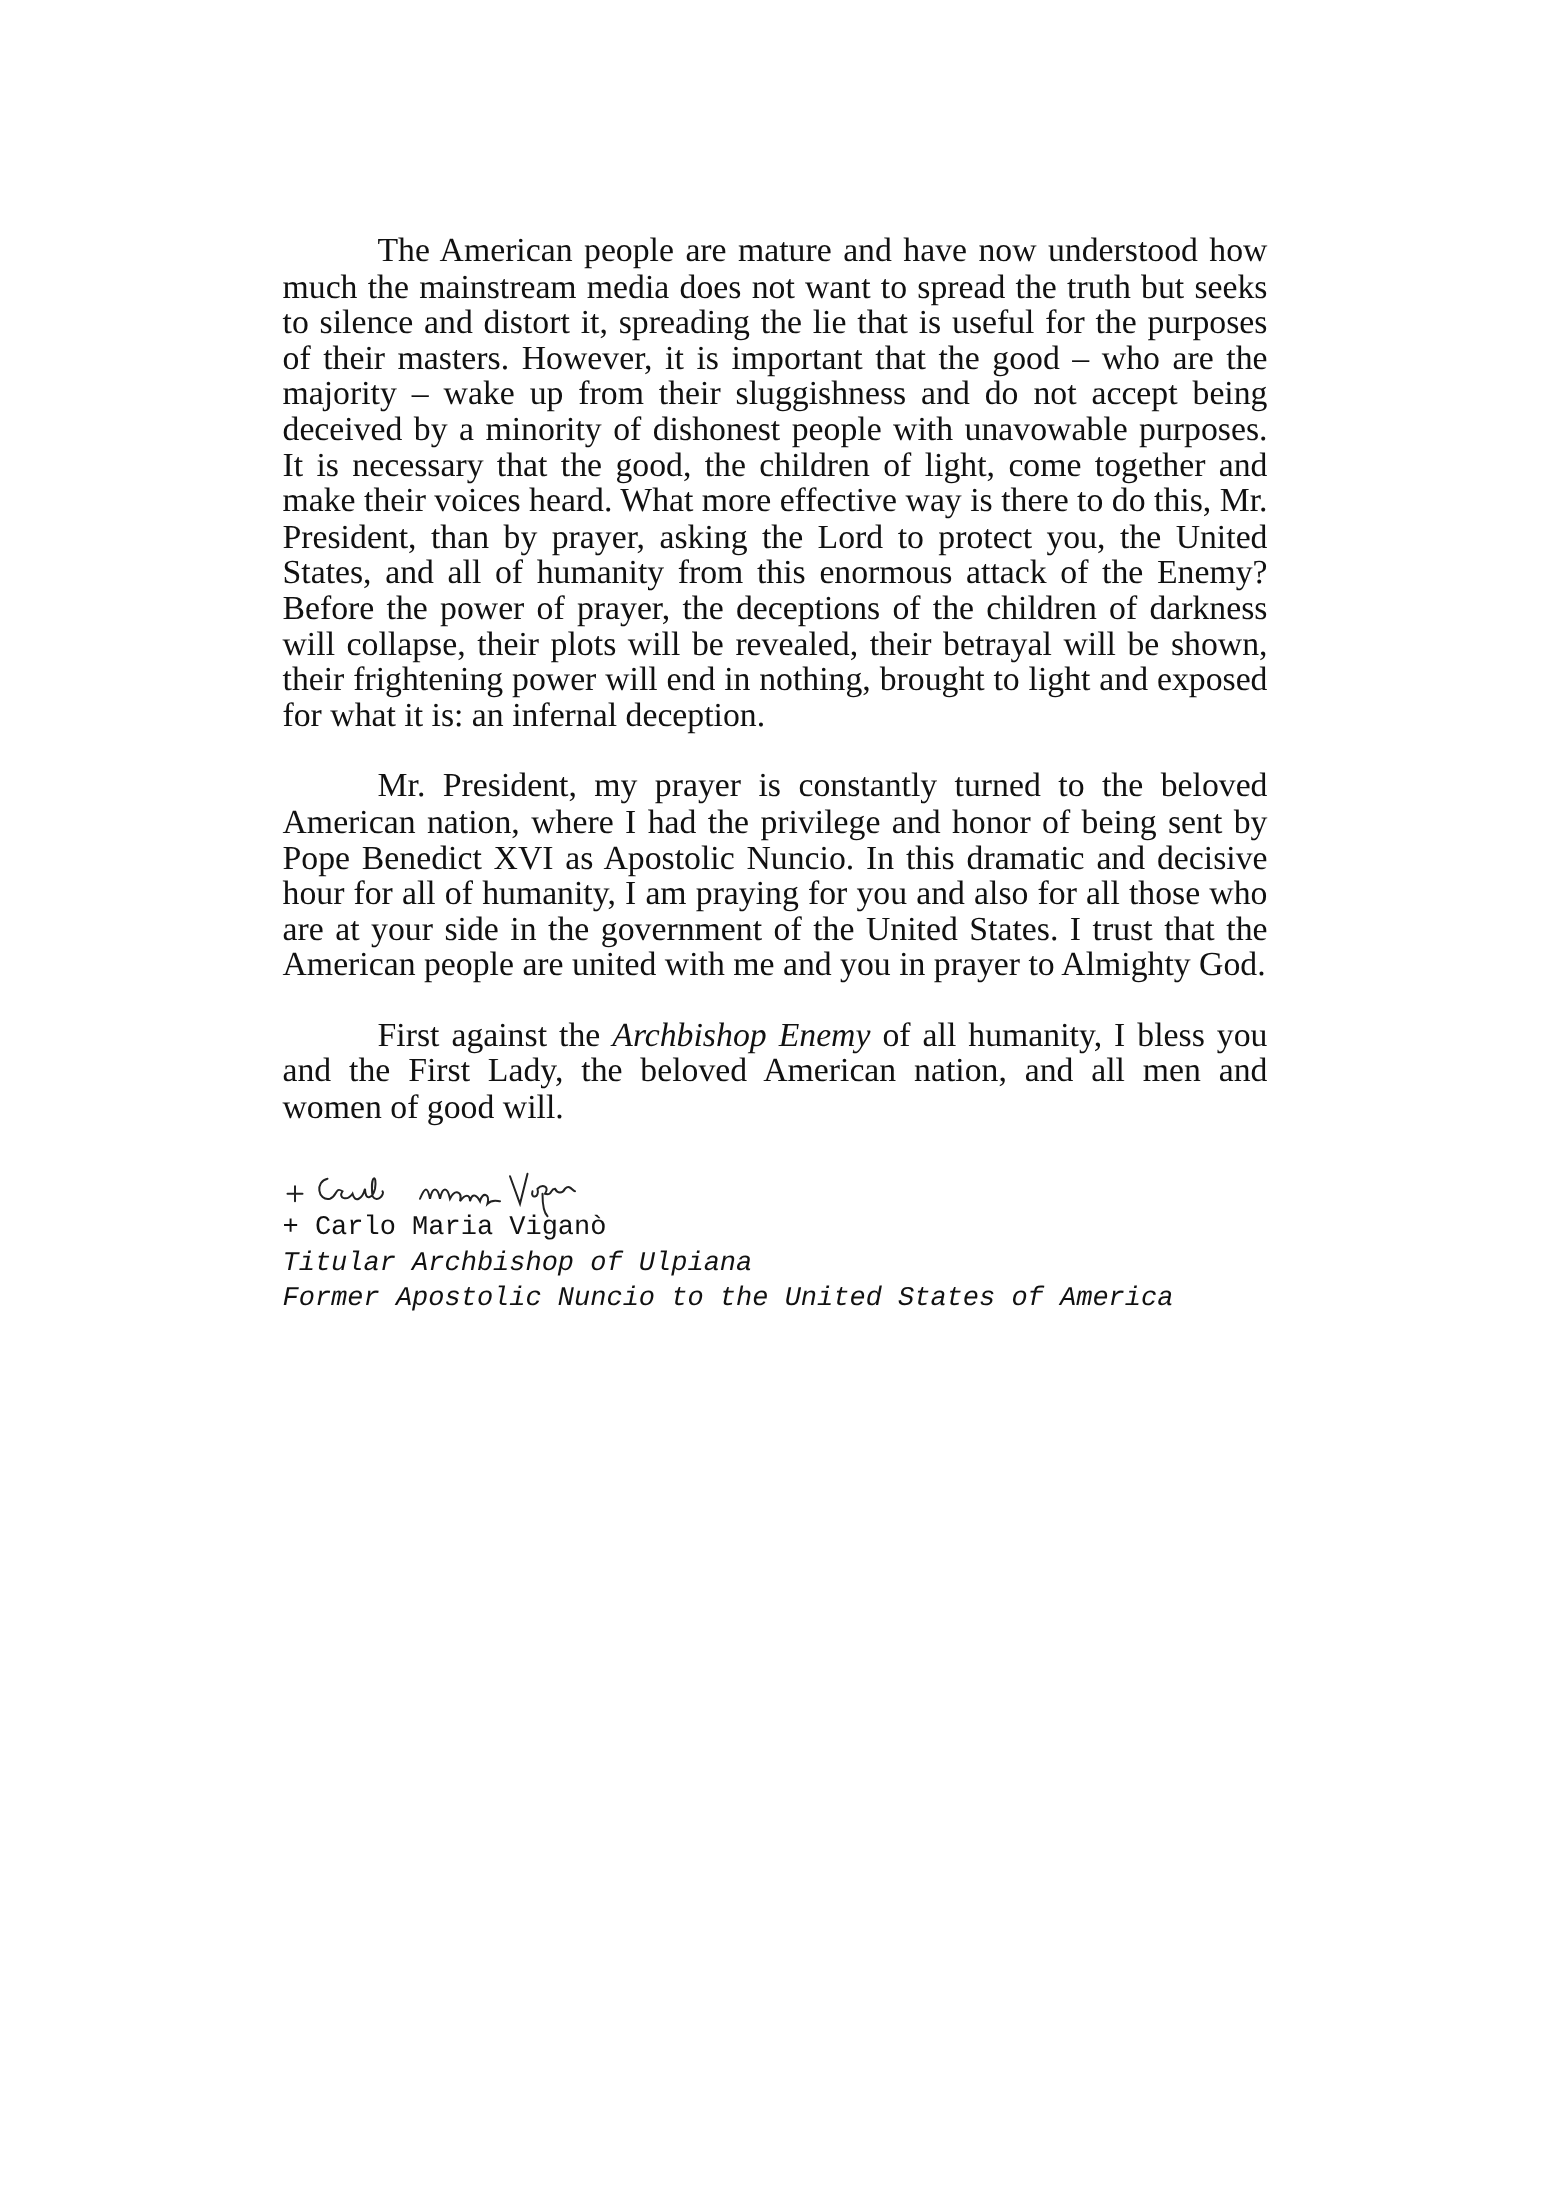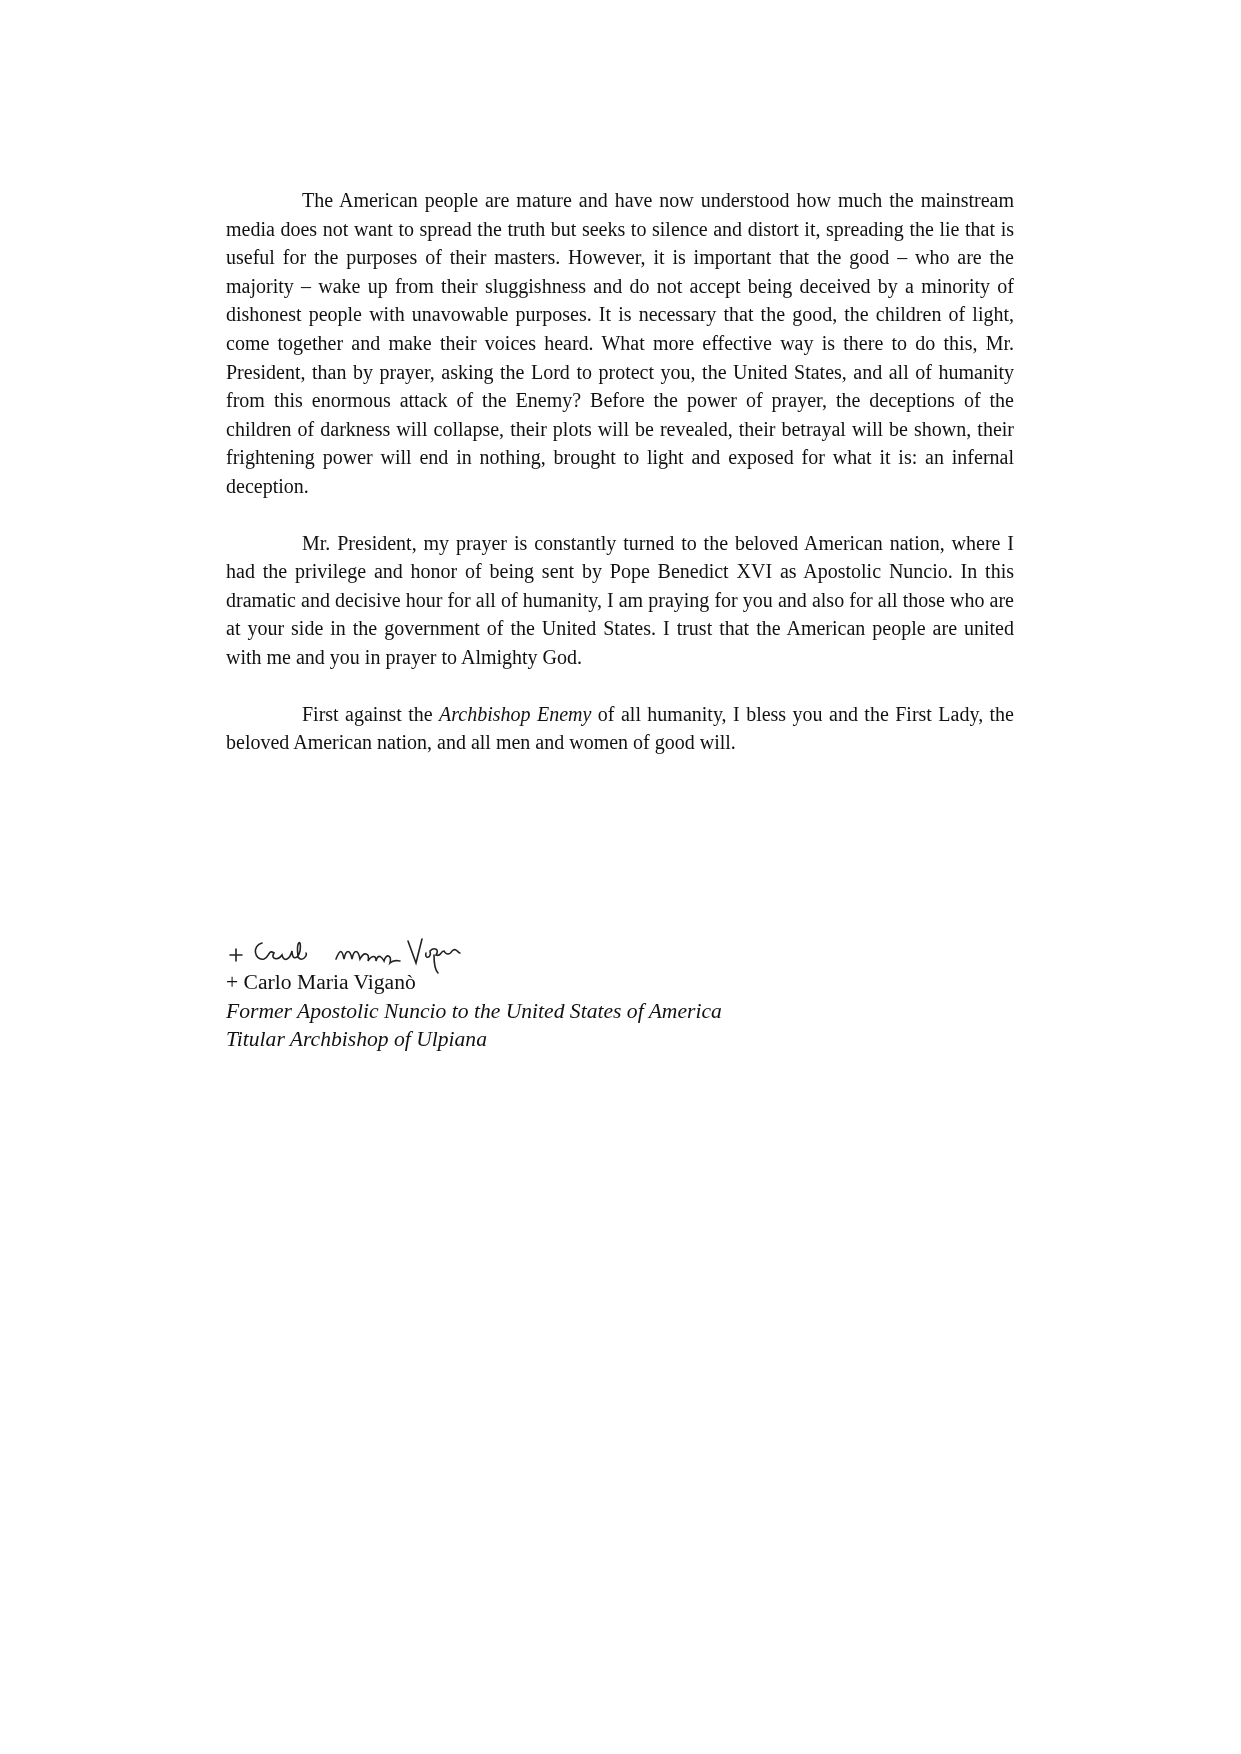--- a/index.html
+++ b/index.html
@@ -1,20 +1,20 @@
 <!DOCTYPE html>
 <html><head>
 <meta charset="utf-8">
 <style>
   html, body { margin:0; padding:0; background:#ffffff; }
   body { width:1241px; height:1754px; position:relative; overflow:hidden; }
-  .page { position:absolute; left:226px; top:186px; width:788px; font-family:"Liberation Serif", serif; font-size:20px; line-height:28.6px; color:#111; }
+  .page { position:absolute; left:226px; top:186px; width:788px; font-family:"Liberation Serif", serif; font-size:27px; line-height:28.6px; color:#111; }
   .para { text-align:justify; margin:0 0 28px 0; text-indent:76px; }
   .sig { position:absolute; left:226px; top:925px; width:400px; height:50px; }
-  .signame { position:absolute; left:226px; top:968px; font-family:Liberation Serif, serif; font-size:21.6px; line-height:28.6px; color:#111; }
+  .signame { position:absolute; left:226px; top:968px; font-family:Liberation Mono, monospace; font-size:21.6px; line-height:28.6px; color:#111; }
   .signame div.i { font-style:italic; }
 </style>
 </head>
 <body>
 
 <div class="page">
   <p class="para">The American people are mature and have now understood how much the mainstream media does not want to spread the truth but seeks to silence and distort it, spreading the lie that is useful for the purposes of their masters. However, it is important that the good – who are the majority – wake up from their sluggishness and do not accept being deceived by a minority of dishonest people with unavowable purposes. It is necessary that the good, the children of light, come together and make their voices heard. What more effective way is there to do this, Mr. President, than by prayer, asking the Lord to protect you, the United States, and all of humanity from this enormous attack of the Enemy? Before the power of prayer, the deceptions of the children of darkness will collapse, their plots will be revealed, their betrayal will be shown, their frightening power will end in nothing, brought to light and exposed for what it is: an infernal deception.</p>
   <p class="para">Mr. President, my prayer is constantly turned to the beloved American nation, where I had the privilege and honor of being sent by Pope Benedict XVI as Apostolic Nuncio. In this dramatic and decisive hour for all of humanity, I am praying for you and also for all those who are at your side in the government of the United States. I trust that the American people are united with me and you in prayer to Almighty God.</p>
   <p class="para"><span>First against the </span><em>Archbishop Enemy</em><span> of all humanity, I bless you and the First Lady, the beloved American nation, and all men and women of good will.</span></p>
 </div>
@@ -25,15 +25,15 @@
     <path d="M36 18 c-10 2 -8 18 2 16 c6 -2 4 -10 10 -6 c-4 6 4 8 8 2 c2 8 8 4 10 -4 c0 10 6 8 8 0 c2 -12 -4 -12 -2 6 c4 6 10 -2 8 -4"></path>
     <path d="M110 34 c4 -10 6 -10 8 0 c2 -10 6 -10 8 0 c2 -10 6 -10 8 0 c4 -8 10 -6 8 2 c4 -6 8 -6 8 0 c2 -8 6 -4 8 0 c2 -8 8 -6 6 2 c4 -4 8 -2 10 -2"></path>
     <path d="M182 16 l8 22 l6 -24"></path>
     <path d="M200 28 c-2 6 6 6 4 -2 c4 -4 10 -2 6 4 c6 2 4 -4 8 -4 c2 4 6 4 8 0 c4 -4 6 2 8 2"></path>
     <path d="M208 30 c0 10 2 16 4 18"></path>
   </g>
 </svg>
 
 <div class="signame">
   <div>+ Carlo Maria Viganò</div>
+  <div class="i">Titular Archbishop of Ulpiana</div>
   <div class="i">Former Apostolic Nuncio to the United States of America</div>
-  <div class="i">Titular Archbishop of Ulpiana</div>
 </div>
 
 </body></html>

